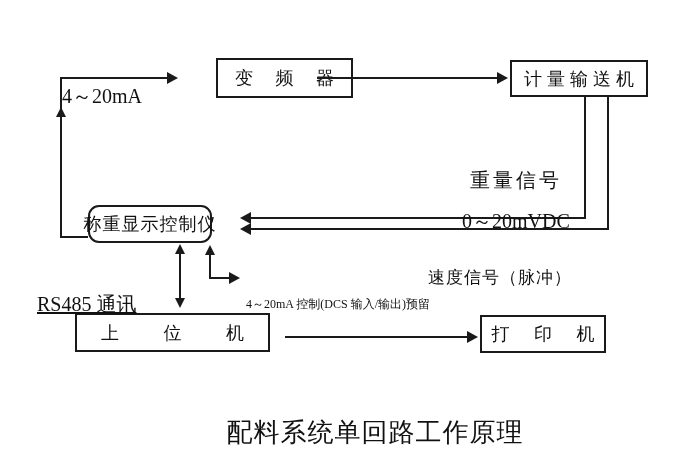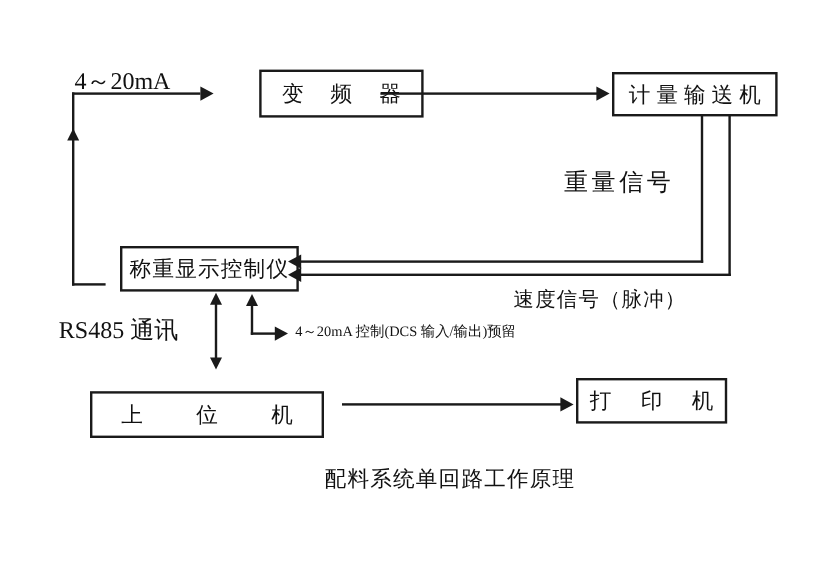--- a/index.html
+++ b/index.html
@@ -20,44 +20,44 @@
     box-sizing:border-box;
     white-space:nowrap;
   }
   .hline{position:absolute;height:2px;background:#1a1a1a;}
   .vline{position:absolute;width:2px;background:#1a1a1a;}
   .arr{position:absolute;width:0;height:0;}
   .arr-r{border-top:6px solid transparent;border-bottom:6px solid transparent;border-left:11px solid #1a1a1a;}
   .arr-l{border-top:6px solid transparent;border-bottom:6px solid transparent;border-right:11px solid #1a1a1a;}
   .arr-u{border-left:5px solid transparent;border-right:5px solid transparent;border-bottom:10px solid #1a1a1a;}
   .arr-d{border-left:5px solid transparent;border-right:5px solid transparent;border-top:10px solid #1a1a1a;}
-  .lbl{position:absolute;white-space:nowrap;line-height:1.2;}
+  .lbl{position:absolute;white-space:nowrap;line-height:1.2;margin-top:28px;}
   .ls-inverter{letter-spacing:9px;padding-left:9px;margin-left:36px;}
   .ls-conveyor{letter-spacing:5px;padding-left:5px;}
   .ls-controller{letter-spacing:1px;}
   .ls-host{letter-spacing:20px;padding-left:20px;}
   .ls-printer{letter-spacing:10px;padding-left:10px;}
   .t20{font-size:20px;}
   .t17{font-size:17px;letter-spacing:1px;}
   .t15{font-size:12px;}
   .bold{font-weight:normal;letter-spacing:3px;}
-  .title{font-size:18px;letter-spacing:1px;text-align:center;}
+  .title{font-size:26px;letter-spacing:1px;text-align:center;}
 </style>
 </head>
 <body>
 
 <div id="stage">
 
   <div class="node ls-inverter" style="left:180px;top:58px;width:137px;height:40px;">变 频 器</div>
 
   <div class="node ls-conveyor" style="left:510px;top:60px;width:138px;height:37px;">计量输送机</div>
 
-  <div class="node ls-controller" style="left:100px;top:205px;width:149px;height:38px;">称重显示控制仪</div>
+  <div class="node ls-controller" style="left:88px;top:205px;width:124px;height:38px;border-radius:11px;">称重显示控制仪</div>
 
-  <div class="node ls-host" style="left:75px;top:313px;width:195px;height:39px;margin-top:13px;">上 位 机</div>
+  <div class="node ls-host" style="left:75px;top:313px;width:195px;height:39px;">上 位 机</div>
 
   <div class="node ls-printer" style="left:480px;top:315px;width:126px;height:38px;">打 印 机</div>
 
   <div class="hline" style="left:60px;top:236px;width:28px;"></div>
   <div class="vline" style="left:60px;top:77px;height:161px;"></div>
   <div class="arr arr-u" style="left:56px;top:107px;"></div>
   <div class="hline" style="left:60px;top:77px;width:107px;"></div>
   <div class="arr arr-r" style="left:167px;top:72px;"></div>
   <div class="lbl t20" style="left:62px;top:56px;">4～20mA</div>
 
@@ -65,26 +65,27 @@
   <div class="arr arr-r" style="left:497px;top:72px;"></div>
 
   <div class="vline" style="left:584px;top:96px;height:123px;"></div>
   <div class="vline" style="left:607px;top:96px;height:134px;"></div>
   <div class="hline" style="left:249px;top:217px;width:337px;"></div>
   <div class="arr arr-l" style="left:240px;top:212px;"></div>
   <div class="hline" style="left:249px;top:228px;width:360px;"></div>
   <div class="arr arr-l" style="left:240px;top:223px;"></div>
 
   <div class="lbl t20 bold" style="left:470px;top:140px;">重量信号</div>
+  <div class="lbl t20" style="left:462px;top:181px;">0～20mVDC</div>
   <div class="lbl t17" style="left:428px;top:240px;">速度信号（脉冲）</div>
 
   <div class="vline" style="left:179px;top:251px;height:50px;"></div>
   <div class="arr arr-u" style="left:175px;top:244px;"></div>
   <div class="arr arr-d" style="left:175px;top:298px;"></div>
-  <div class="lbl t20" style="left:49px;top:264px;">RS485 通讯</div>
+  <div class="lbl t20" style="left:37px;top:264px;text-decoration:underline;">RS485 通讯</div>
 
   <div class="arr arr-u" style="left:205px;top:245px;"></div>
   <div class="vline" style="left:209px;top:252px;height:27px;"></div>
   <div class="hline" style="left:209px;top:277px;width:22px;"></div>
   <div class="arr arr-r" style="left:229px;top:272px;"></div>
   <div class="lbl t15" style="left:246px;top:269px;">4～20mA 控制(DCS 输入/输出)预留</div>
 
   <div class="hline" style="left:285px;top:336px;width:185px;"></div>
   <div class="arr arr-r" style="left:467px;top:331px;"></div>
 

